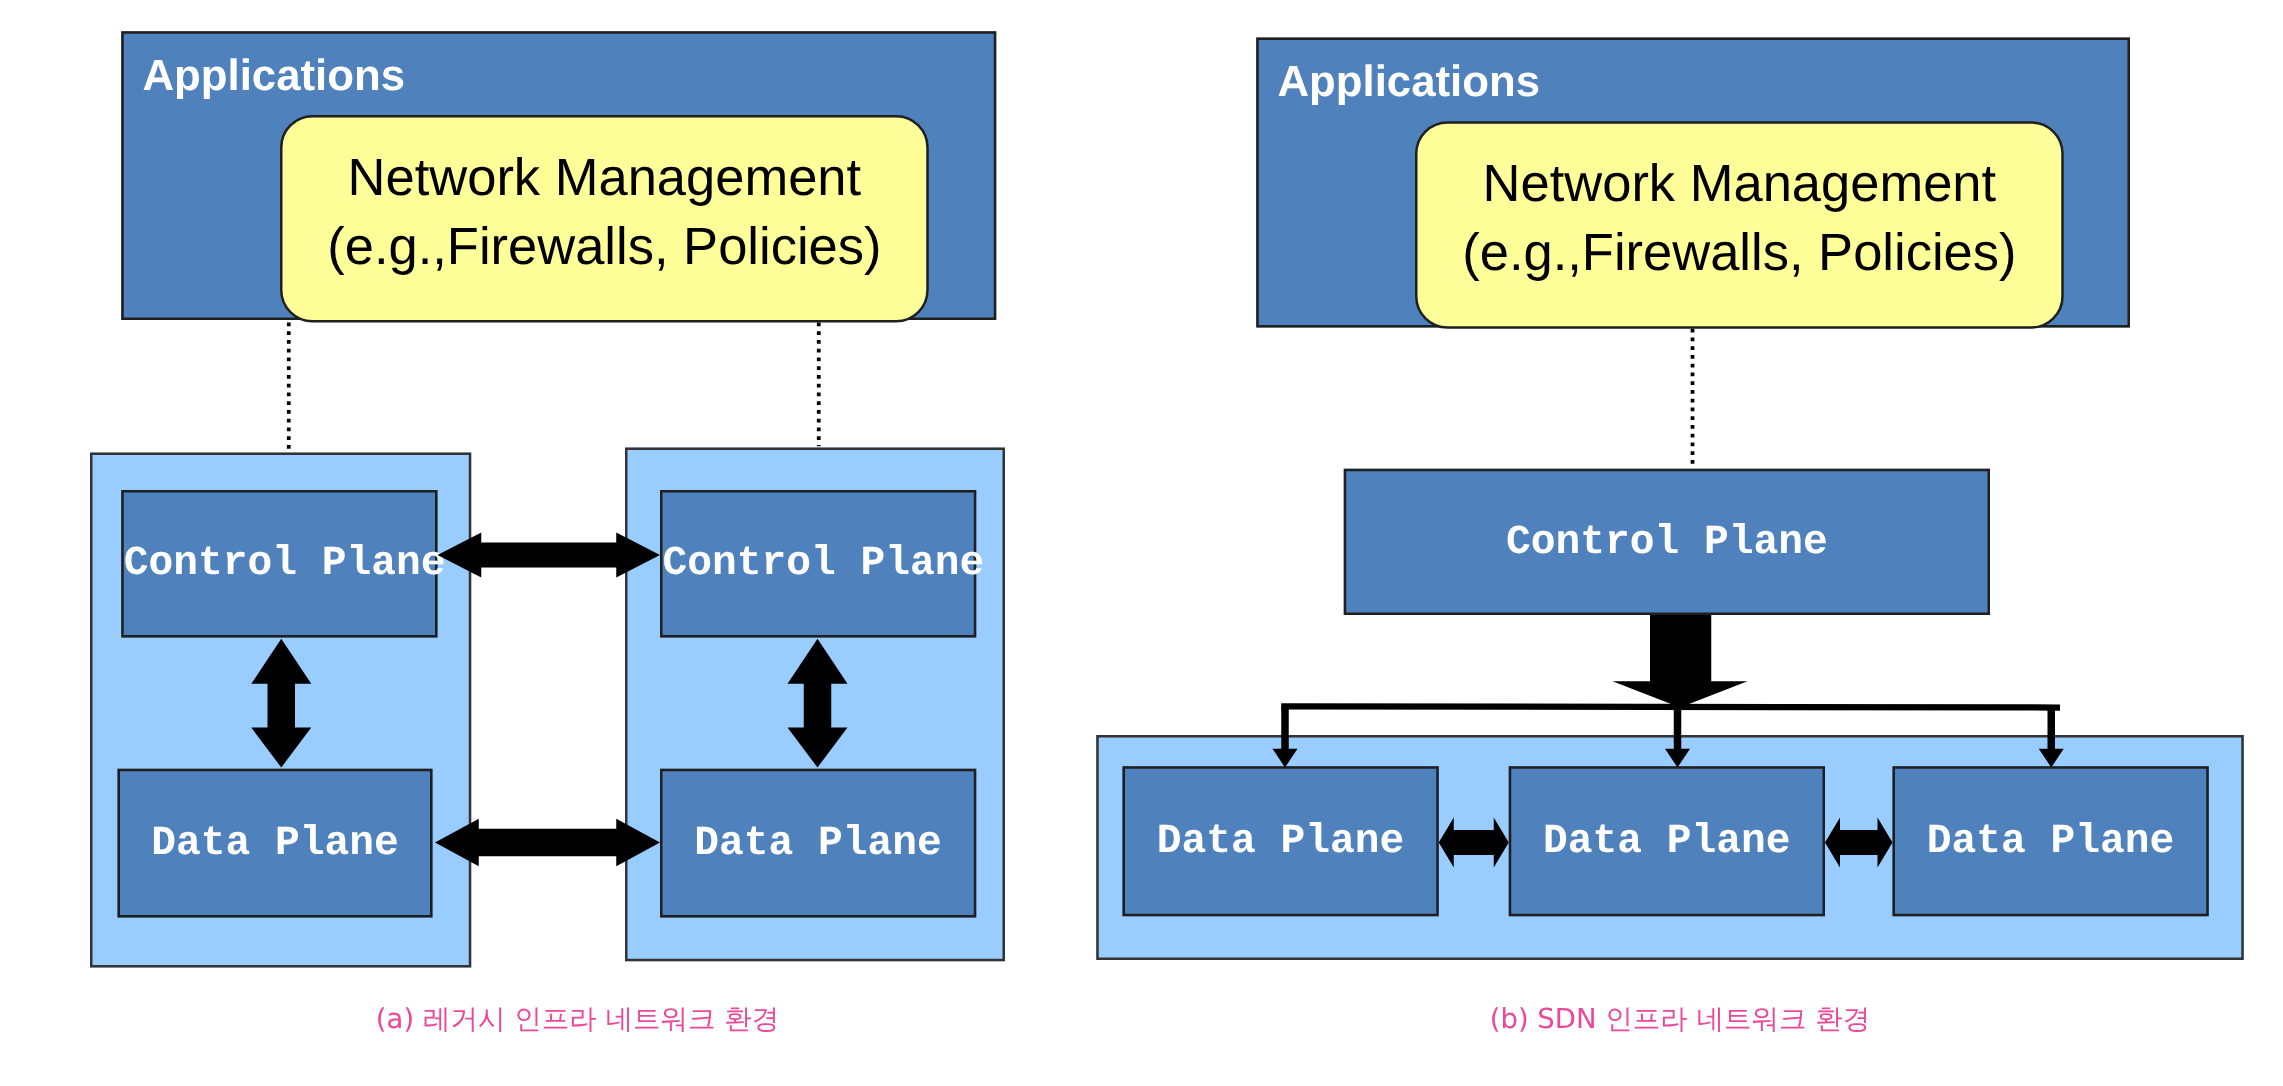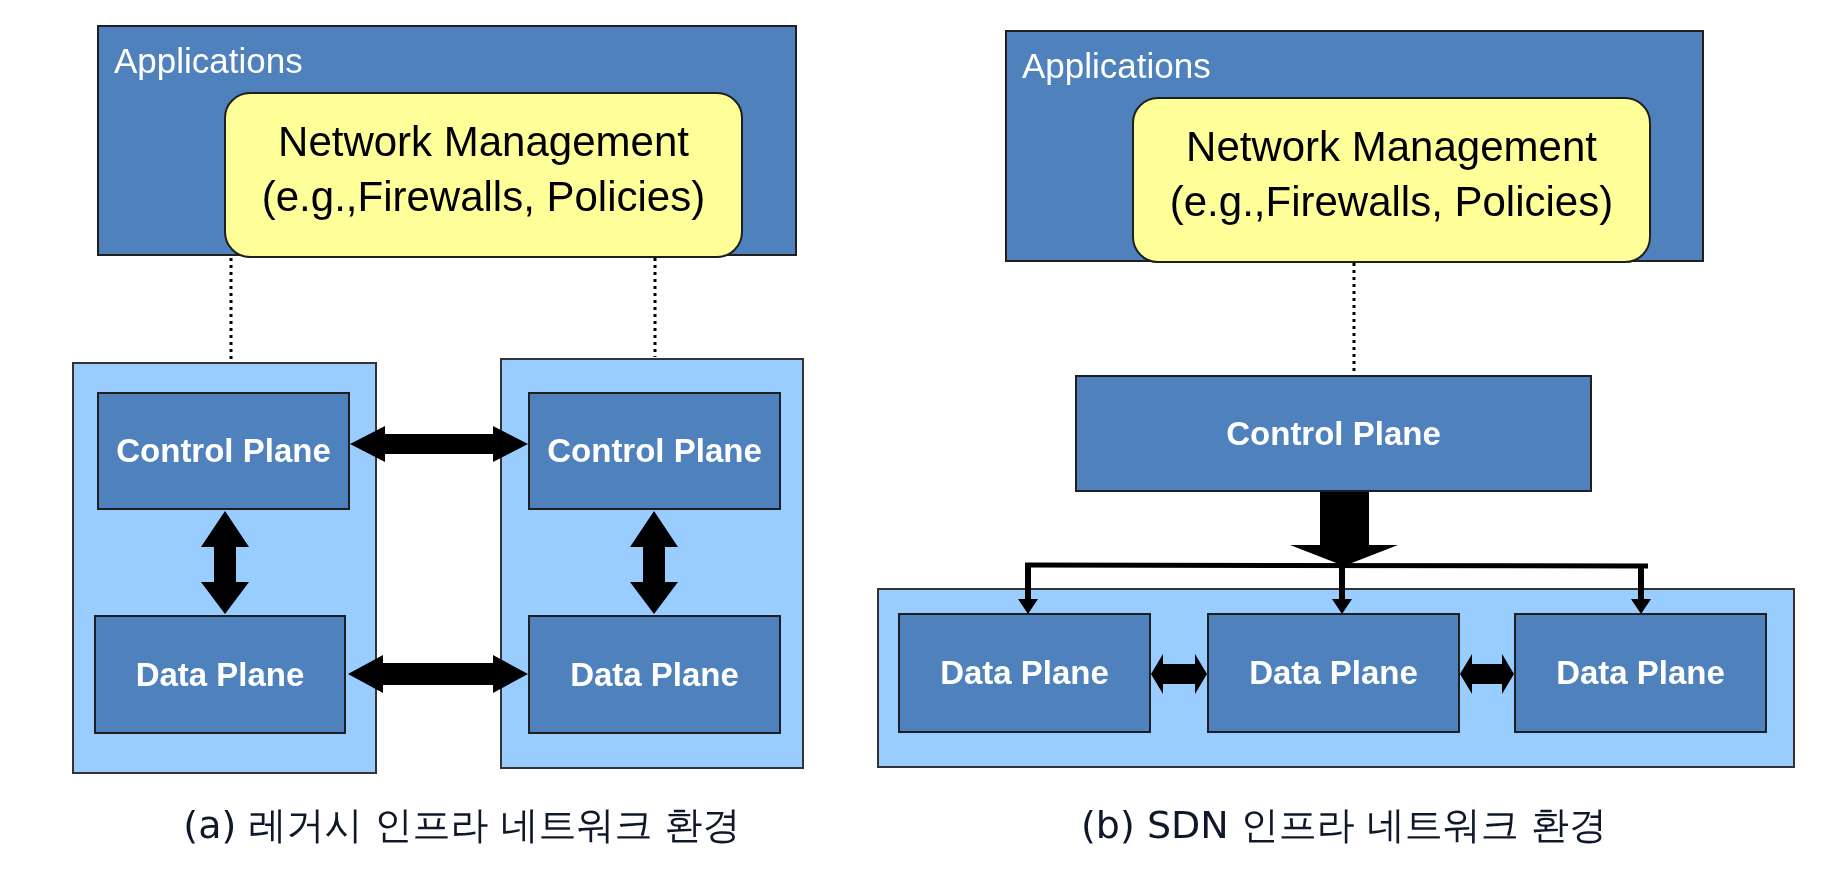--- a/index.html
+++ b/index.html
@@ -1,24 +1,24 @@
 <!DOCTYPE html>
 <html><head>
   <meta charset="utf-8">
   <style>
     html, body { margin: 0; padding: 0; background: #ffffff; }
     body { width: 1826px; height: 869px; position: relative; overflow: hidden; font-family: "Liberation Sans", sans-serif; }
     .box { position: absolute; box-sizing: border-box; }
     .dark { background: #4f81bd; border: 2px solid #1f1f1f; }
     .light { background: #99ccff; border: 2px solid #333333; }
     .yellow { background: #ffff99; border: 2px solid #1f1f1f; border-radius: 26px; }
-    .app-label { position: absolute; left: 15px; top: 14px; color: #ffffff; font-weight: normal; font-size: 35px; }
+    .app-label { position: absolute; left: 15px; top: 14px; color: #ffffff; font-weight: bold; font-size: 35px; }
     .nm-text { position: absolute; left: 0; right: 0; top: 20px; text-align: center; color: #000000; font-size: 42px; line-height: 55px; }
-    .plane-label { position: absolute; left: 0; right: 0; top: 50%; transform: translateY(-50%); text-align: center; color: #ffffff; font-weight: bold; font-size: 33px; white-space: nowrap; }
-    .caption { position: absolute; top: 800px; font-family: "DejaVu Sans", sans-serif; font-size: 38px; color: #0f172a; white-space: nowrap; transform: translateX(-50%); }
+    .plane-label { position: absolute; left: 0; right: 0; top: 50%; transform: translateY(-50%); text-align: center; color: #ffffff; font-weight: bold; font-size: 33px; white-space: nowrap; font-family: Liberation Mono, monospace; }
+    .caption { position: absolute; top: 800px; font-family: "DejaVu Sans", sans-serif; font-size: 22px; color: #ec4899; white-space: nowrap; transform: translateX(-50%); }
     svg.overlay { position: absolute; left: 0; top: 0; width: 1826px; height: 869px; pointer-events: none; }
   </style>
 </head>
 <body>
 
 <div class="box dark" style="left:97px; top:25px; width:700px; height:231px;">
   <span class="app-label">Applications</span>
 </div>
 <div class="box yellow" style="left:224px; top:92px; width:519px; height:166px;">
   <div class="nm-text">

